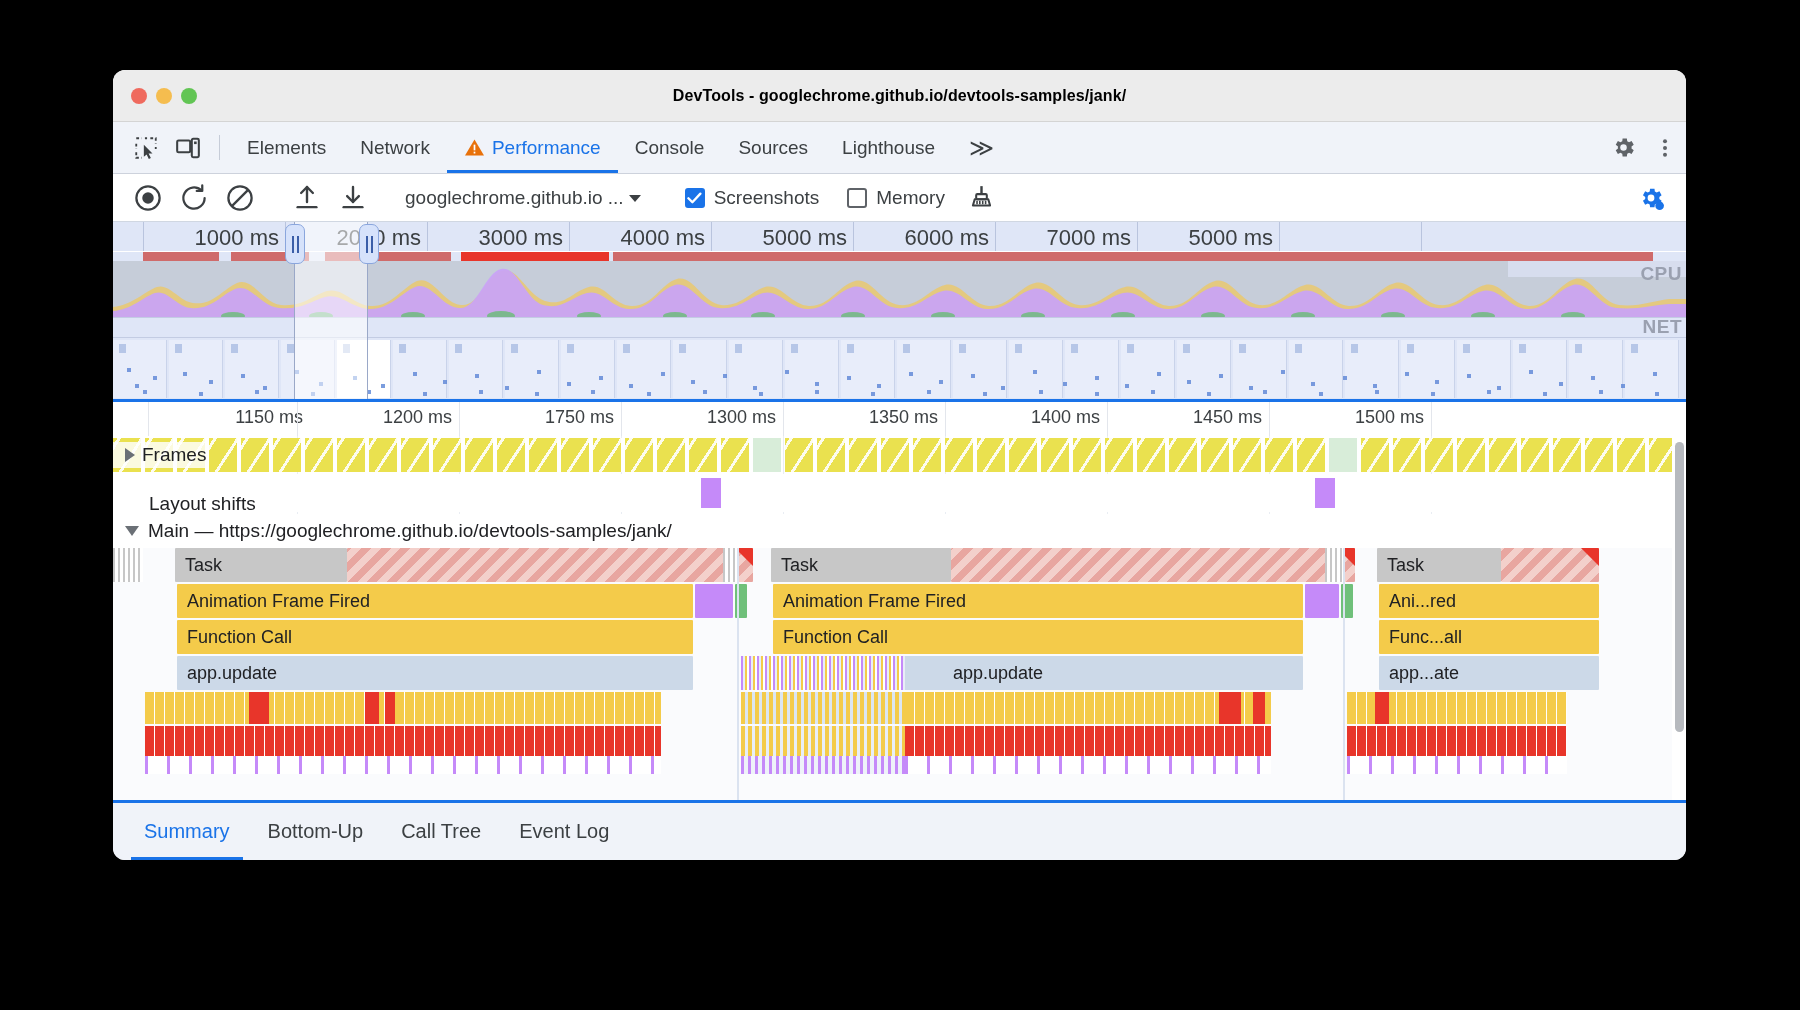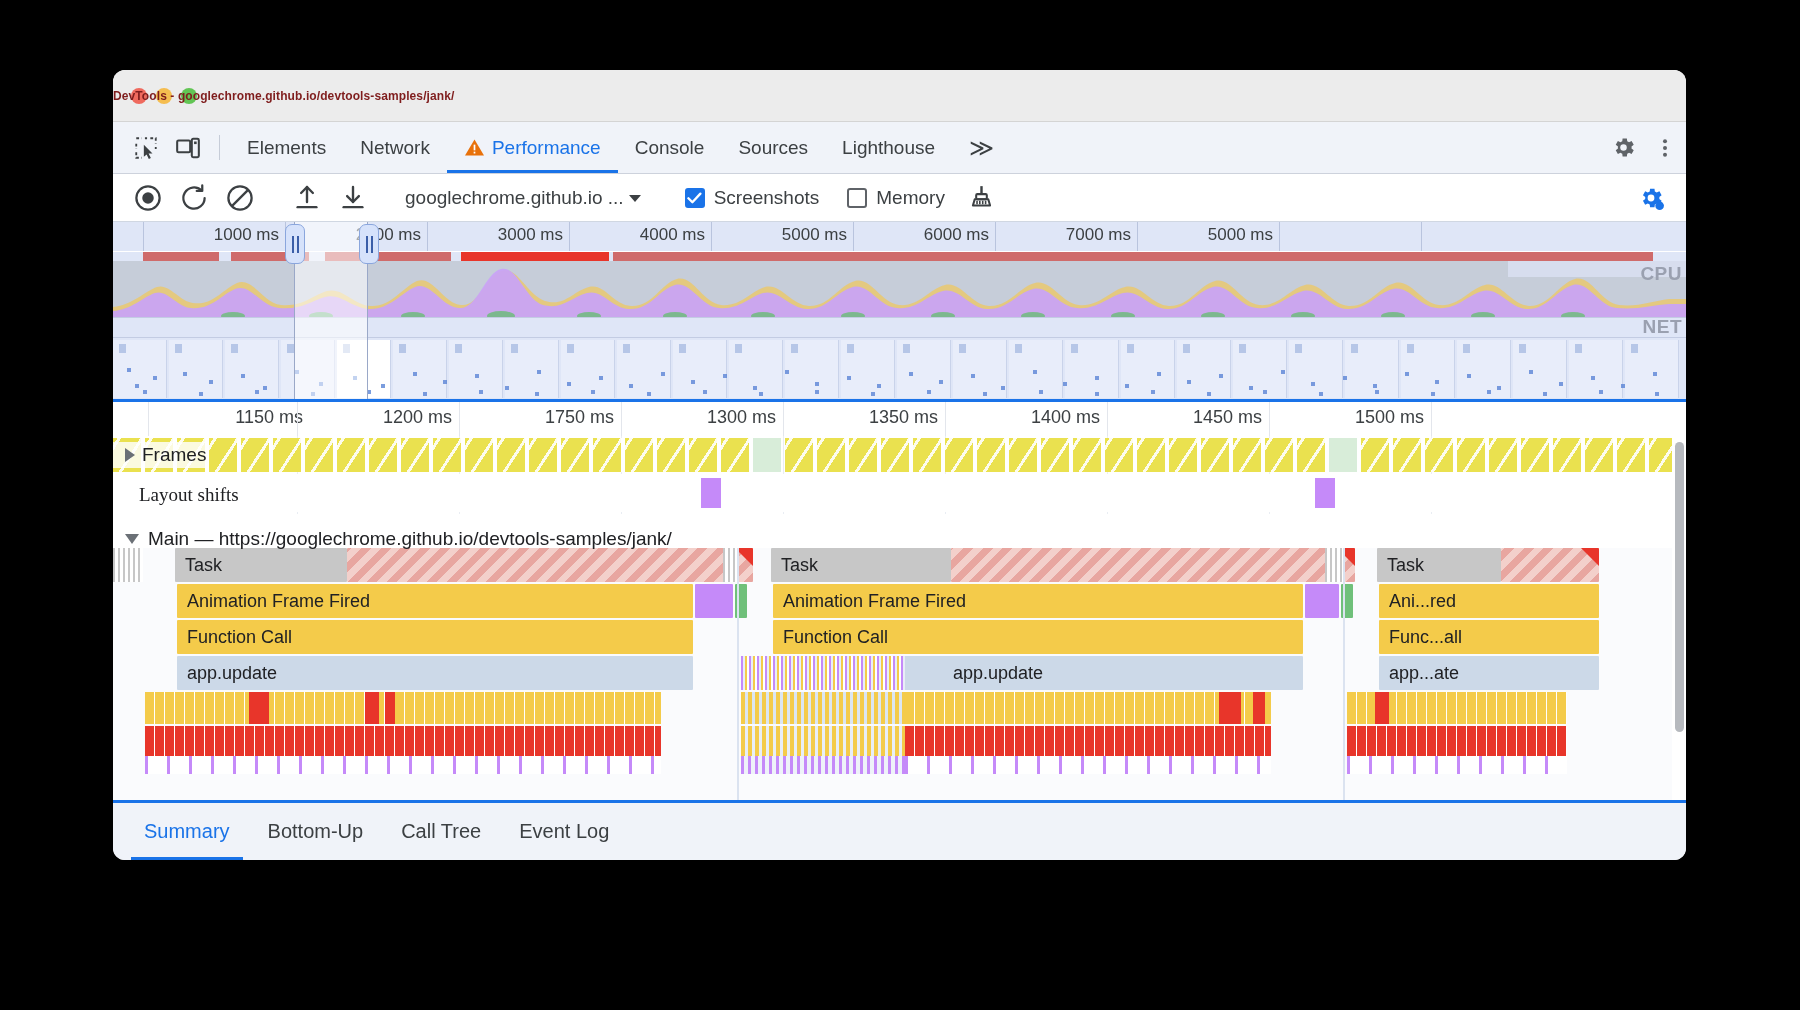--- a/index.html
+++ b/index.html
@@ -30,22 +30,22 @@
     display: flex; align-items: center;
     position: relative;
     flex: none;
   }
   #traffic { display: flex; gap: 9px; padding-left: 18px; }
   .light { width: 16px; height: 16px; border-radius: 50%; }
   .light.red { background: #ef6a5e; }
   .light.yellow { background: #f5bd4f; }
   .light.green { background: #62c554; }
   #win-title {
-    position: absolute; left: 0; right: 0; 
-    font-size: 12px; font-weight: bold; color: #7f1d1d;
+    position: absolute; left: 0; right: 0; text-align: center;
+    font-size: 16px; font-weight: bold; color: #000000;
     letter-spacing: .1px;
   }
 
   
   #tabbar {
     height: 52px; flex: none;
     background: #f0f3f9;
     border-bottom: 1px solid #cdd2dc;
     display: flex; align-items: stretch;
     position: relative;
@@ -109,21 +109,21 @@
     height: 30px; position: relative;
     background: #dfe6f7;
     border-bottom: 1px solid #fff;
   }
   .ov-tick {
     position: absolute; top: 0; bottom: 0;
     border-left: 1px solid #b9c4de;
   }
   .ov-tick span {
     position: absolute; right: 6px; top: 3px;
-    font-size: 17px; color: #3c4043; white-space: nowrap;
+    font-size: 22px; color: #3c4043; white-space: nowrap;
   }
   #ov-frames {
     position: absolute; top: 30px; left: 0; right: 0; height: 9px;
   }
   .frame-seg { position: absolute; top: 0; height: 9px; background: #cf6b6b; }
   .frame-seg.hot { background: #e8352a; }
 
   #ov-cpu {
     position: relative; height: 56px; background: #d7ddee;
     overflow: hidden;
@@ -817,27 +817,27 @@
 
         <div class="track-rowlabel" style="top:4px;">
           <span class="tri right"></span>
           <span>Frames</span>
         </div>
       </div>
 
       <div style="position:absolute;top:72px;left:0;right:0;height:38px;background:#fff;">
         <div class="lshift" style="left:588px;top:4px;width:20px;height:30px;"></div>
         <div class="lshift" style="left:1202px;top:4px;width:20px;height:30px;"></div>
-        <div class="track-rowlabel" style="top:8px;padding-left:26px;font-family:Liberation Serif, serif;">
+        <div class="track-rowlabel" style="top:17px;padding-left:36px;">
           <span>Layout shifts</span>
         </div>
       </div>
 
       <div style="position:absolute;top:112px;left:0;right:0;height:34px;background:#fff;">
-        <div class="track-rowlabel" style="top:12px;background:transparent;gap:9px;">
+        <div class="track-rowlabel" style="top:4px;background:transparent;gap:9px;">
           <span class="tri down"></span>
           <span>Main — https://googlechrome.github.io/devtools-samples/jank/</span>
         </div>
       </div>
 
       <div style="position:absolute;top:146px;left:0;right:0;bottom:0;background:#fafbfd;">
 
         <div class="tickcol" style="left:0;top:0;width:30px;height:34px;background:repeating-linear-gradient(90deg,#c7c7c7 0 2px,#fff 2px 5px);"></div>
         <div class="bar task" style="left:30px;top:0;width:172px;height:34px;">
           <span>Task</span>

